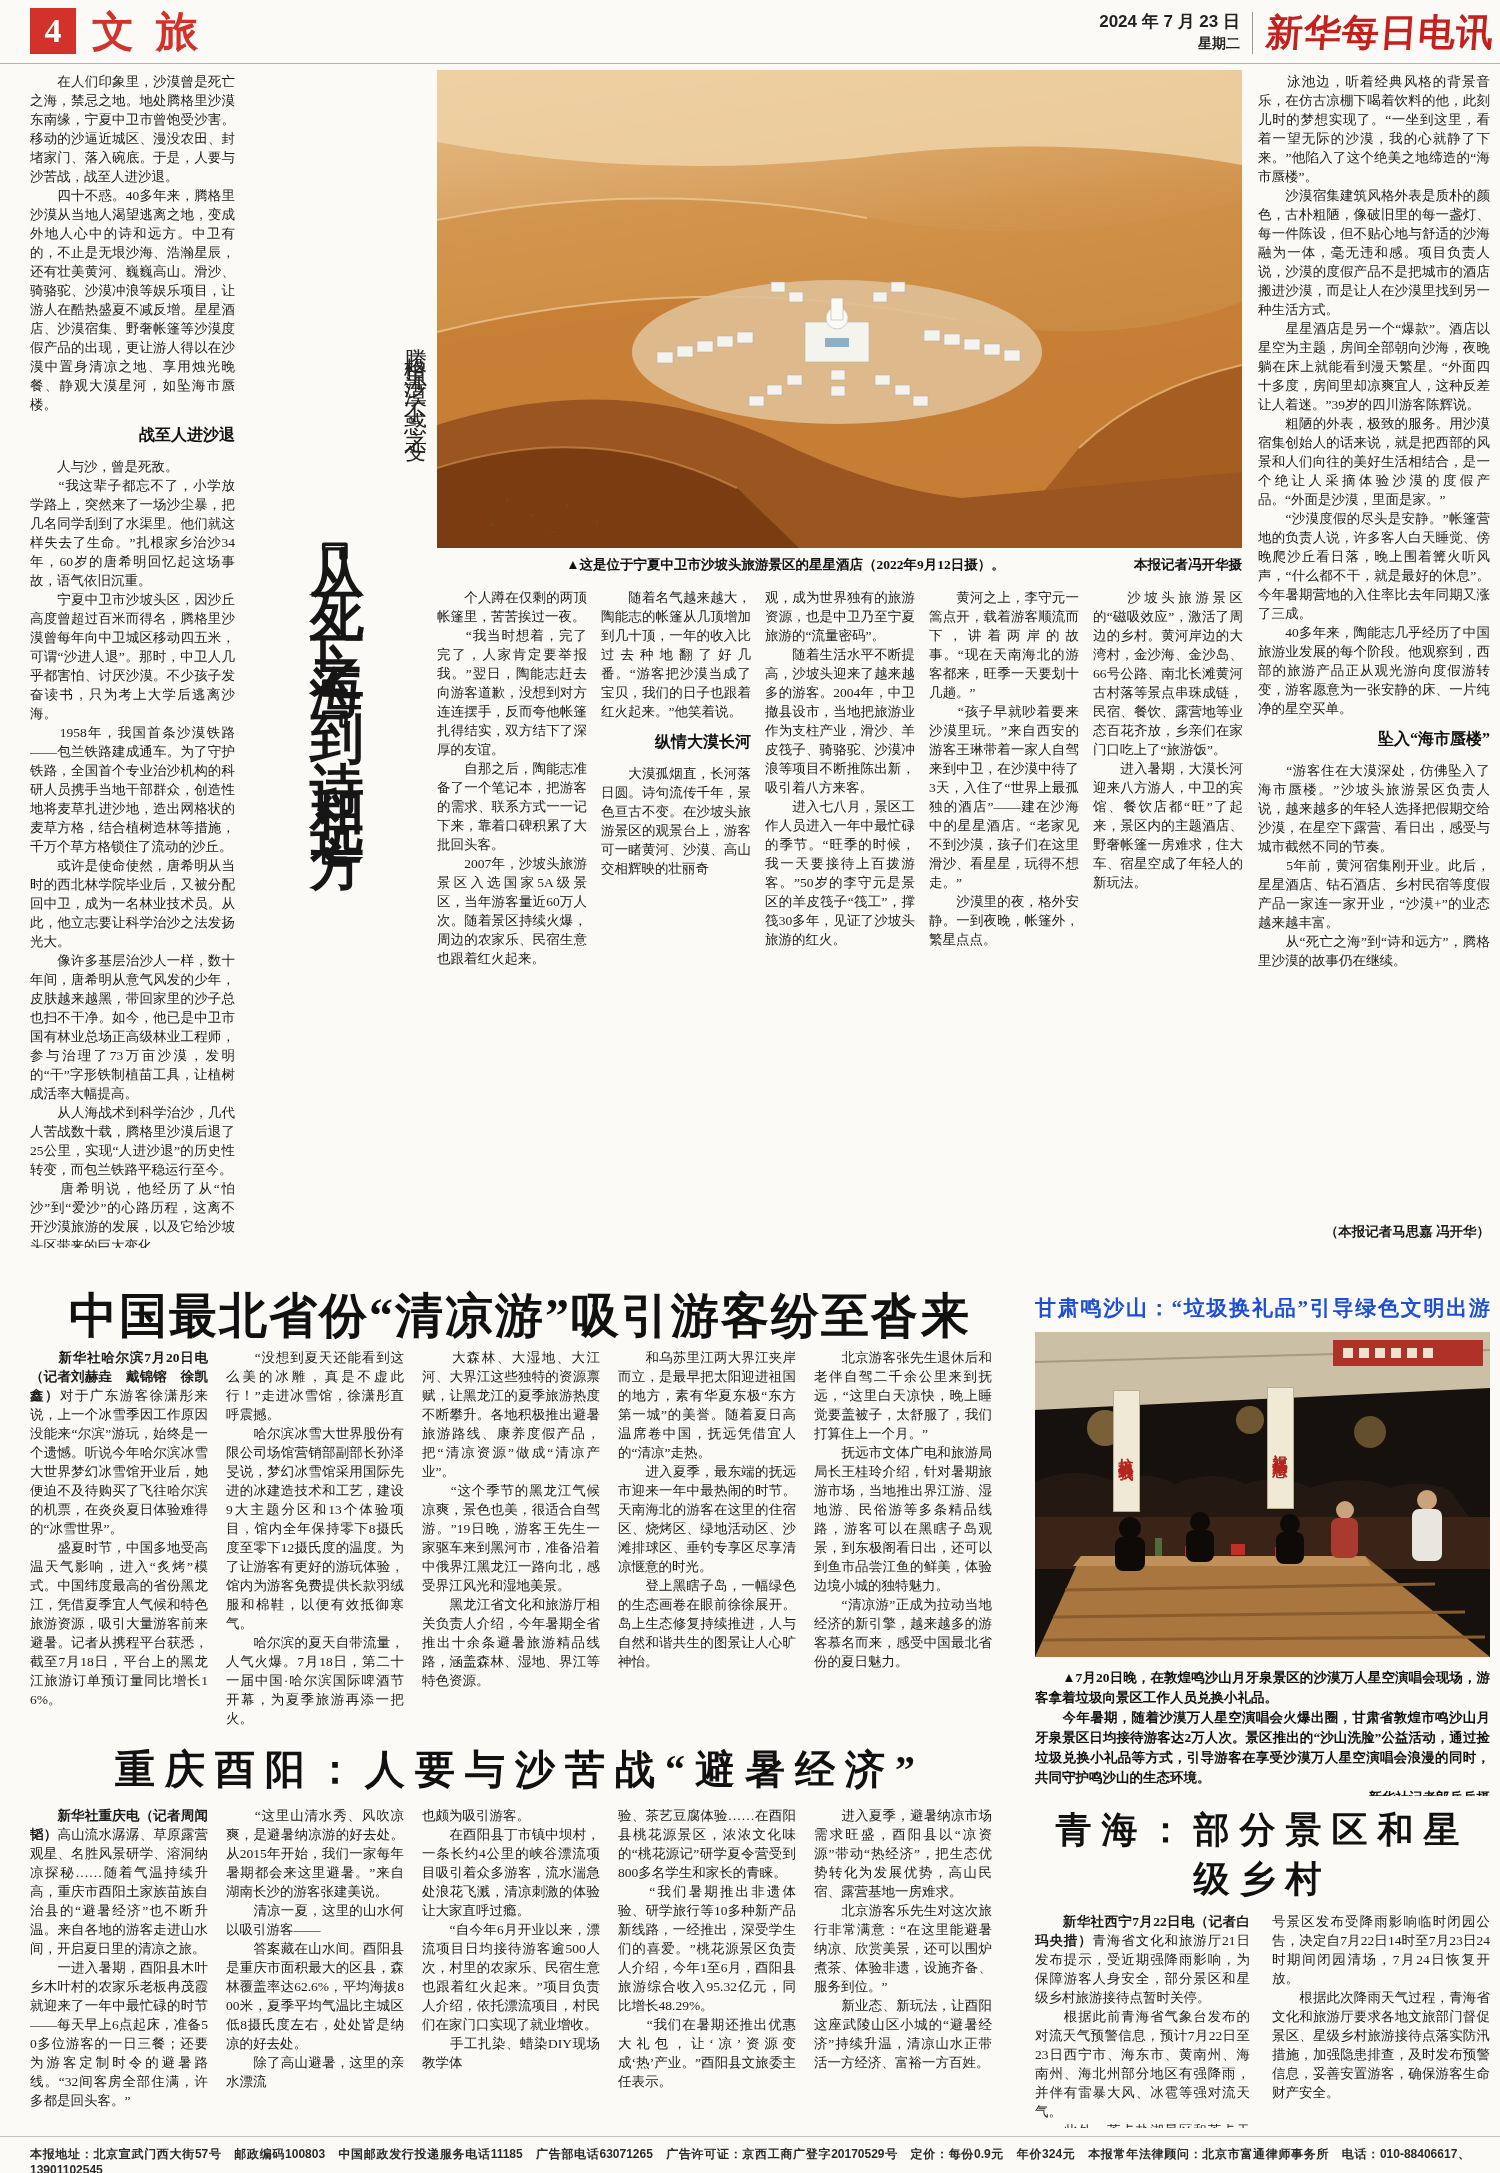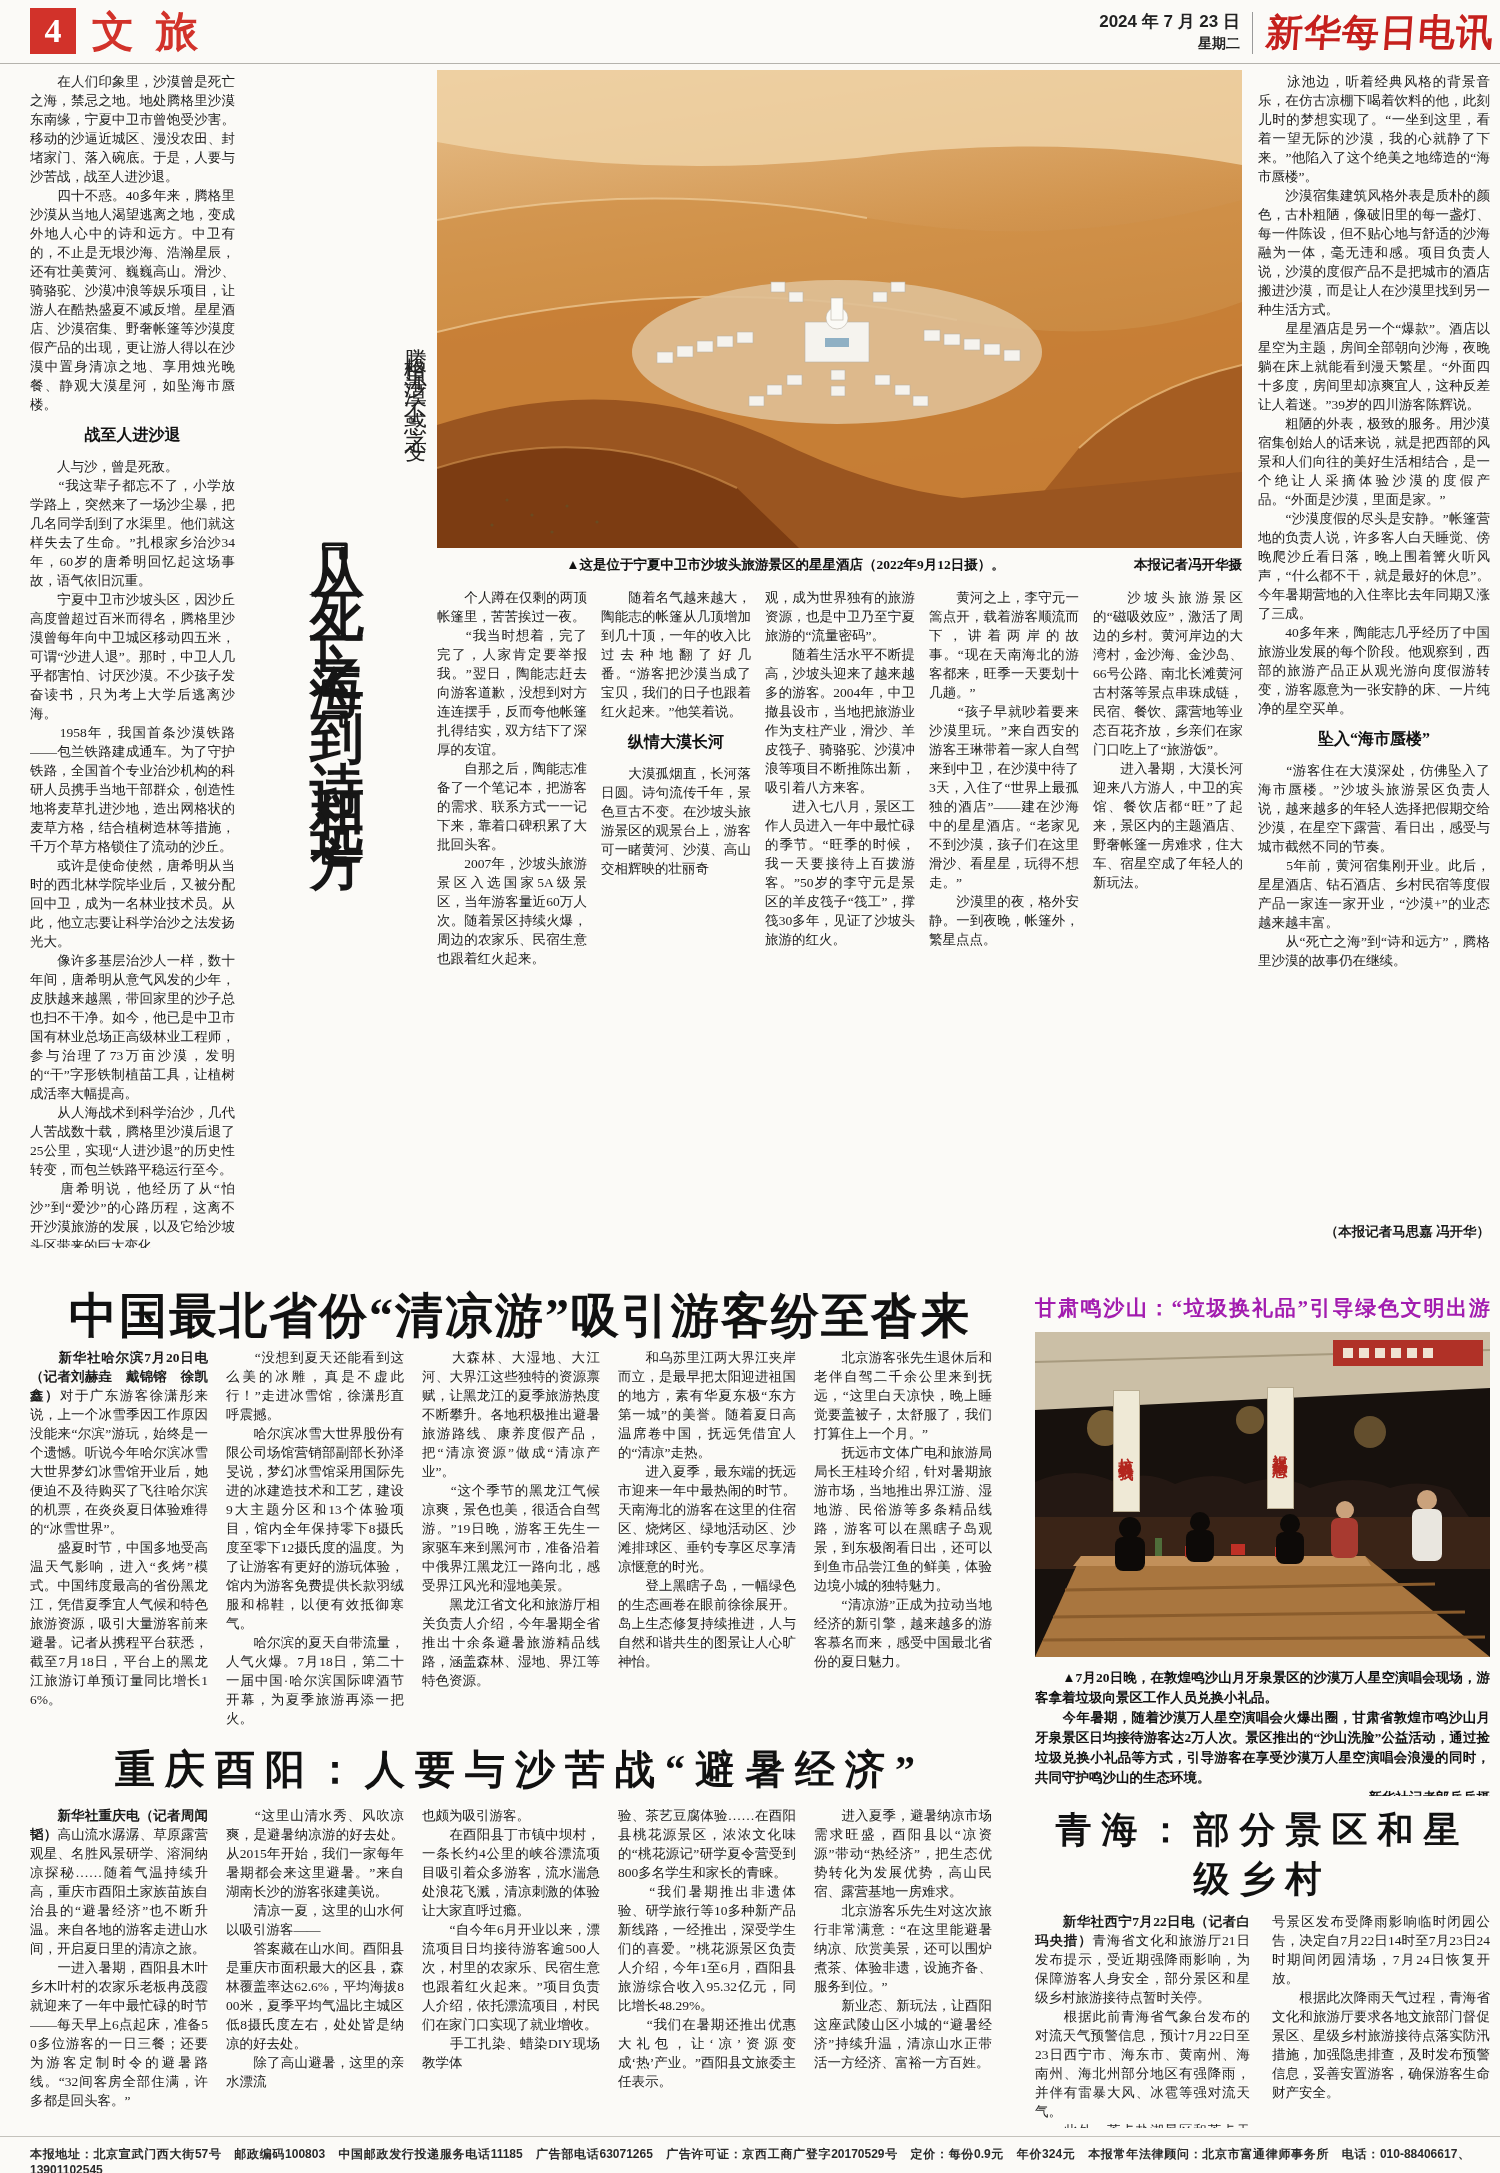--- a/index.html
+++ b/index.html
@@ -14,38 +14,38 @@
               font-weight:700;color:#222;}
   .date-line1{font-size:17px;}
   .date-line2{font-size:14px;margin-top:2px;}
   .hdr-divider{left:1252px;top:12px;width:1px;height:42px;background:#9a9a9a;}
   .masthead{left:1266px;top:8px;font-size:37px;font-weight:900;color:#c5201d;transform:skewX(-4deg);letter-spacing:1px;}
   .hdr-rule{left:0;top:63px;width:1500px;height:1px;background:#b5b3ad;}
   
   .coltext{font-size:13.5px;line-height:19px;text-align:justify;white-space:pre-line;
            word-break:break-all;color:#1b1b1b;}
   .colbox{overflow:hidden;}
-  .subhead{font-size:16px;font-weight:700;text-align:center;color:#111;margin:11px 0;white-space:normal;}
+  .subhead{font-size:16px;font-weight:700;text-align:right;color:#111;margin:11px 0;white-space:normal;}
   .bylinebold{font-weight:700;}
   
   .vh{writing-mode:vertical-rl;text-orientation:mixed;}
   .main-headline{left:243px;top:112px;height:1115px;width:130px;font-size:54px;font-weight:900;
                  letter-spacing:24px;color:#161616;display:flex;justify-content:center;}
   .kicker{left:396px;top:330px;height:390px;width:36px;font-size:23px;font-weight:500;
           font-family:"Liberation Sans","DejaVu Sans",sans-serif;letter-spacing:9px;color:#222;}
   
   .caption-row{left:437px;top:556px;width:805px;display:flex;font-size:13.5px;font-weight:700;color:#111;}
   .caption-row .cap{flex:1;text-align:center;}
   .photo-caption2{font-size:13.5px;font-weight:700;line-height:20px;text-align:justify;
                   white-space:pre-line;word-break:break-all;color:#111;}
   .credit-line{text-align:right;font-weight:700;}
   
   .headline-2{left:30px;top:1284px;width:980px;text-align:center;font-size:48px;font-weight:900;
               letter-spacing:2px;color:#111;}
-  .headline-3{left:1035px;top:1294px;width:455px;font-size:21px;font-weight:900;color:#a21caf;
+  .headline-3{left:1035px;top:1294px;width:455px;font-size:21px;font-weight:900;color:#1d4ed8;
               text-align:justify;text-align-last:justify;}
   .headline-4{left:30px;top:1742px;width:980px;text-align:center;font-size:40px;font-weight:900;
               letter-spacing:10px;color:#111;}
   .headline-5a{left:1035px;top:1806px;width:455px;text-align:center;font-size:36px;font-weight:900;
                letter-spacing:10px;color:#111;}
   .headline-5b{left:1035px;top:1856px;width:455px;text-align:center;font-size:27px;font-weight:900;
                letter-spacing:20px;color:#111;}
   
   .photo{display:block;}
   .banner-v{writing-mode:vertical-rl;background:#efe9d6;border:1px solid #b9ad92;color:#b3261e;

